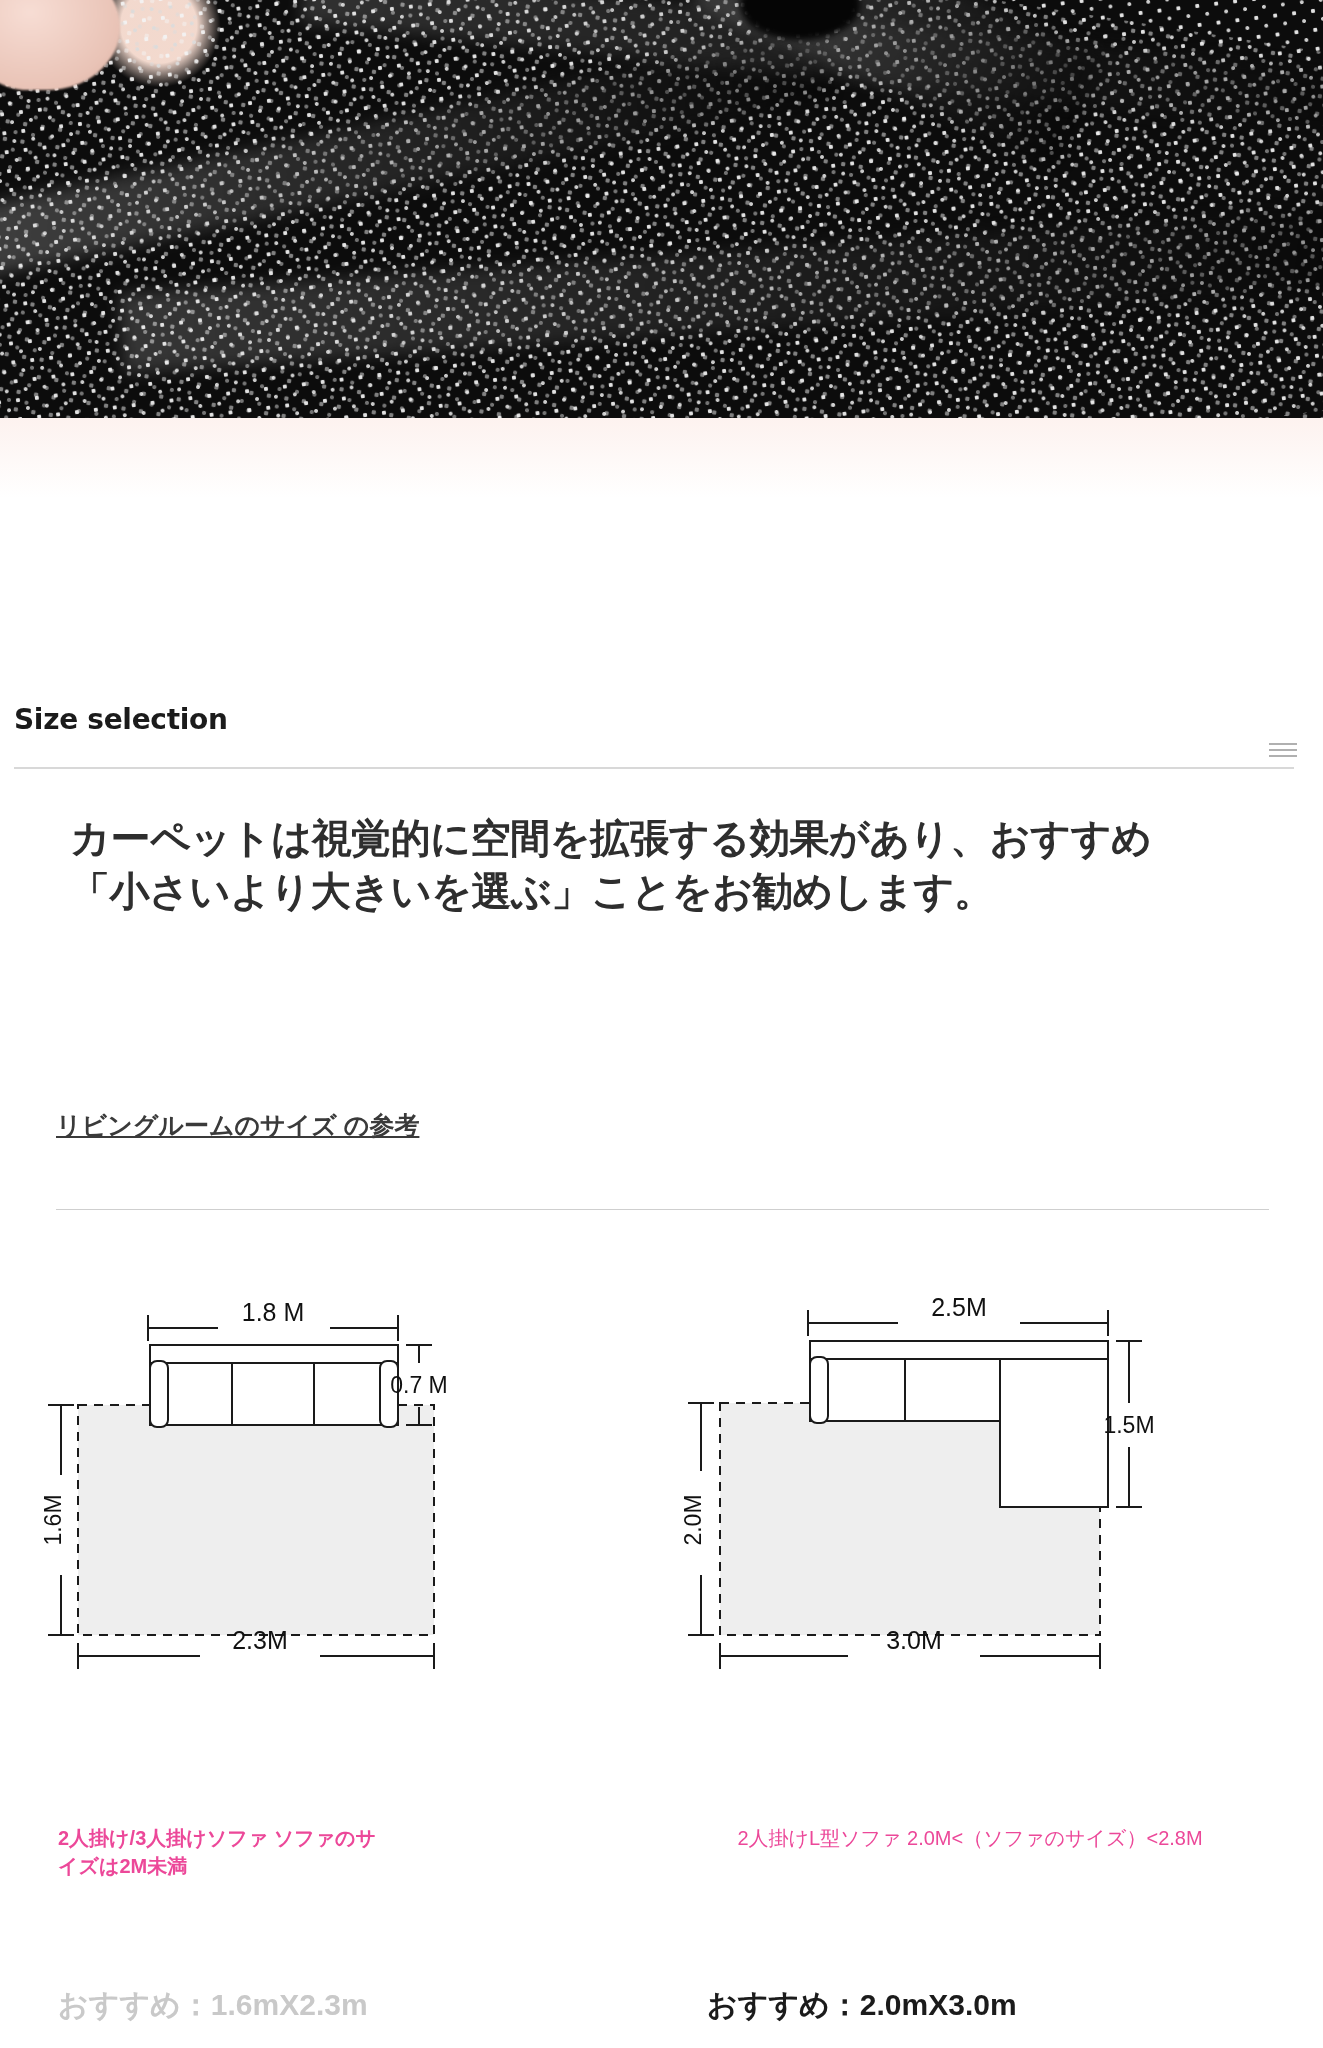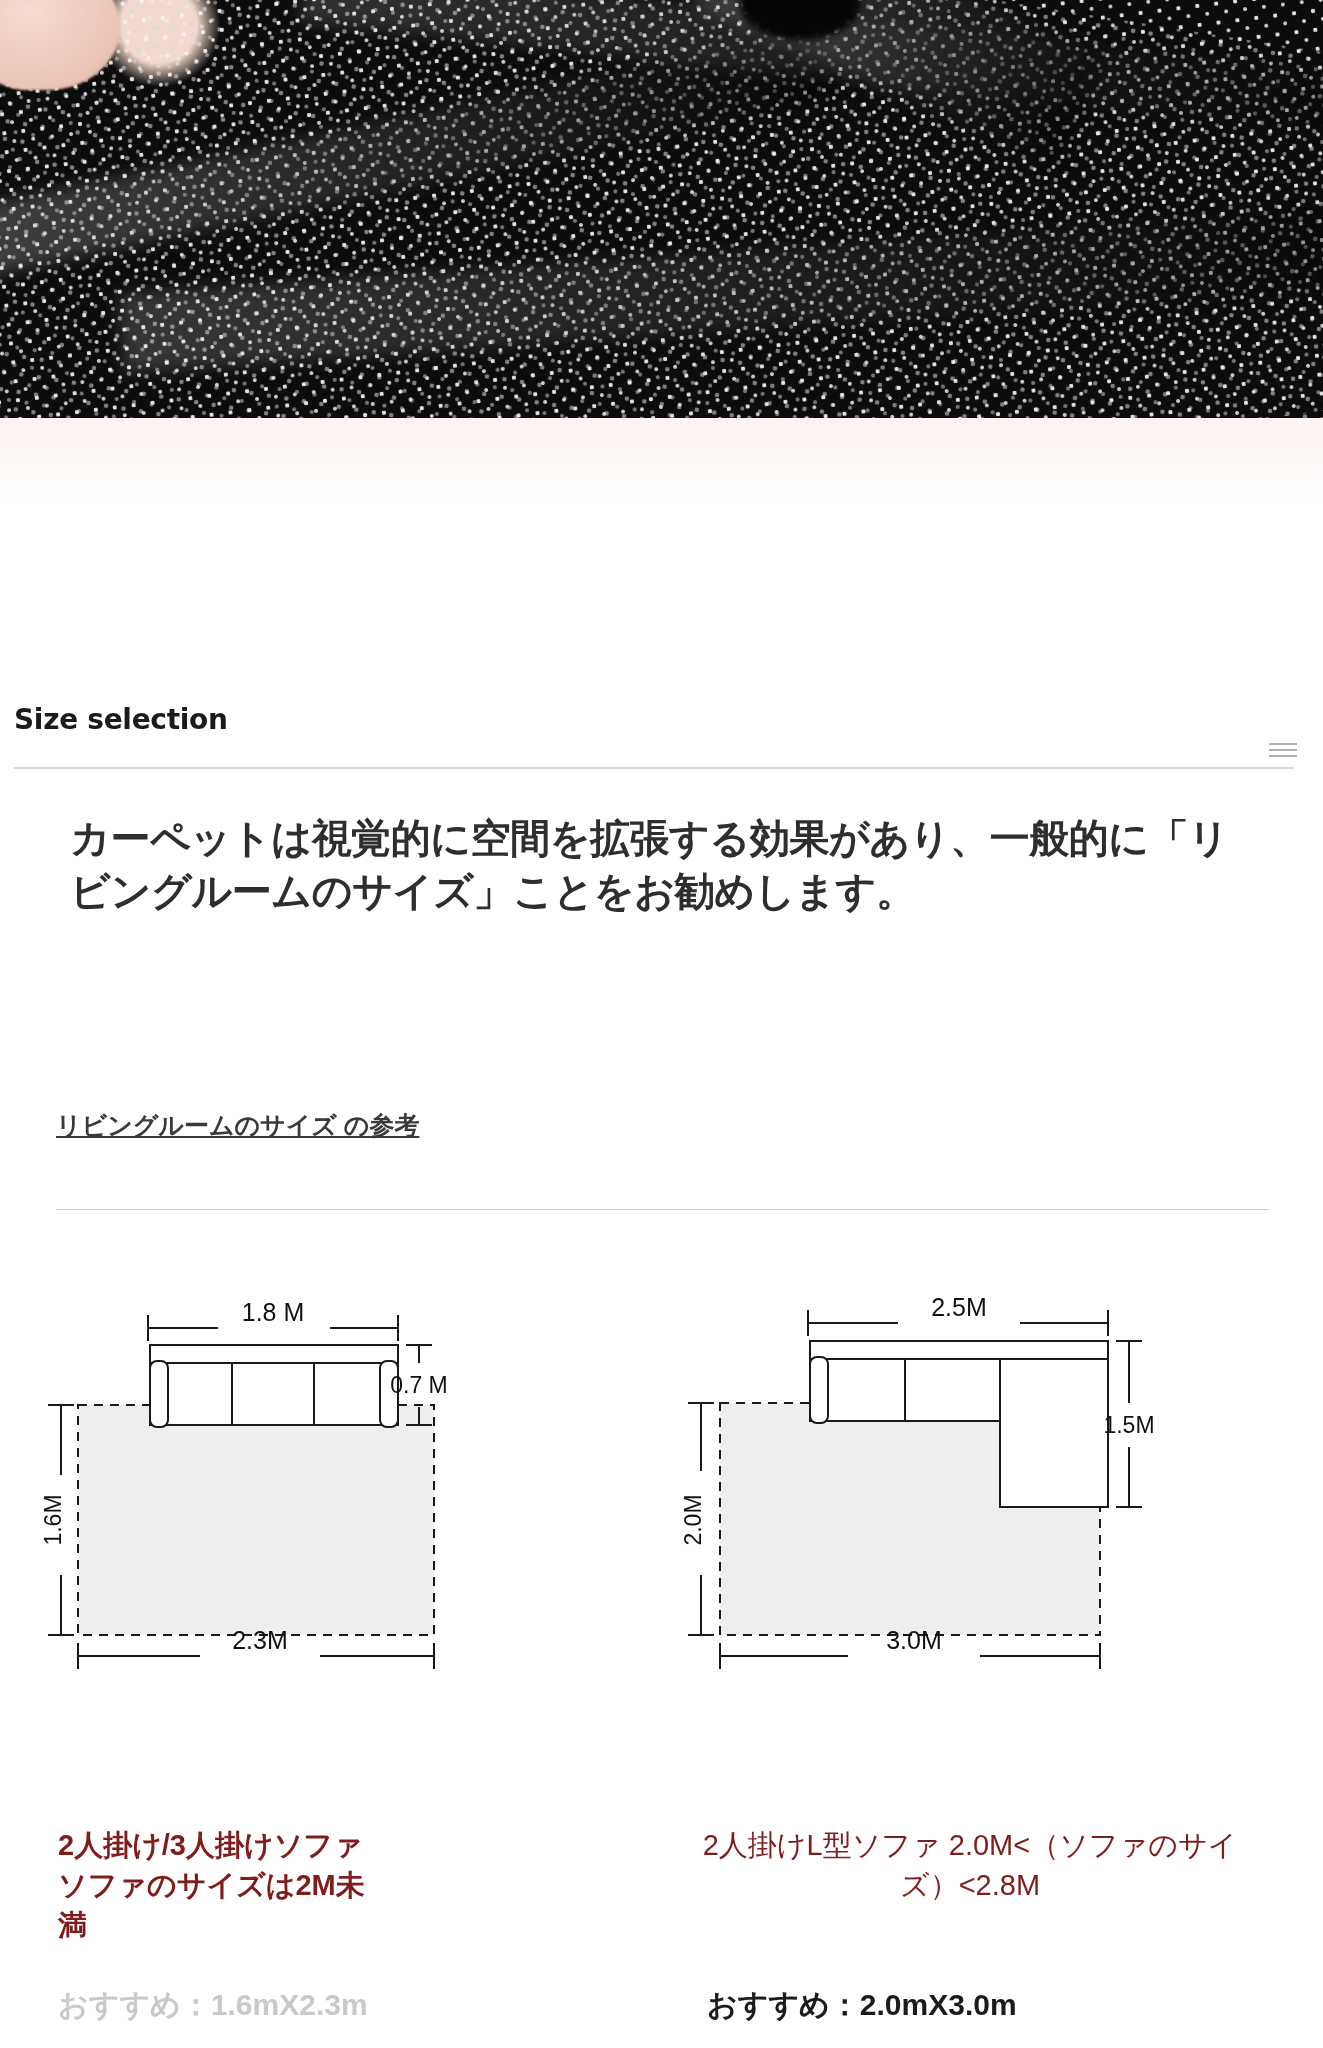--- a/index.html
+++ b/index.html
@@ -166,24 +166,24 @@
     width: 1323px;
     height: 500px;
   }
   .diagram { position: absolute; }
   .diagram.left  { left: 40px;  top: 0; width: 560px; height: 480px; }
   .diagram.right { left: 680px; top: 0; width: 600px; height: 480px; }
 
   
   .caption {
     position: absolute;
-    font-size: 29px;
+    font-size: 20px;
     line-height: 1.38;
     font-weight: 700;
-    color: #7f1d1d;
+    color: #ec4899;
   }
   .caption.c1 { left: 58px; top: 1825px; width: 330px; }
   .caption.c2 { left: 690px; top: 1825px; width: 560px; font-weight: 500; text-align: center;}
 
   .recommend {
     position: absolute;
     font-size: 30px;
     font-weight: 700;
   }
   .recommend.r1 { left: 58px;  top: 1985px; color: #c9c9c9; }
@@ -213,21 +213,21 @@
 <div class="section-head">
   <div class="eyebrow">Size selection</div>
   <div class="rule"></div>
   <div class="hamburger">
     <i></i>
       <i></i>
       <i></i>
   </div>
 </div>
 
-<div class="lead">カーペットは視覚的に空間を拡張する効果があり、一般的に「リビングルームのサイズ」ことをお勧めします。</div>
+<div class="lead">カーペットは視覚的に空間を拡張する効果があり、おすすめ「小さいより大きいを選ぶ」ことをお勧めします。</div>
 
 <div class="subhead">リビングルームのサイズ
 の参考</div>
 <div class="subrule"></div>
 
 <div class="diagram-wrap">
 
   <svg class="diagram left" viewBox="0 0 560 480">
 
     <line x1="108" y1="40" x2="108" y2="66" stroke="#1a1a1a" stroke-width="2"></line>

